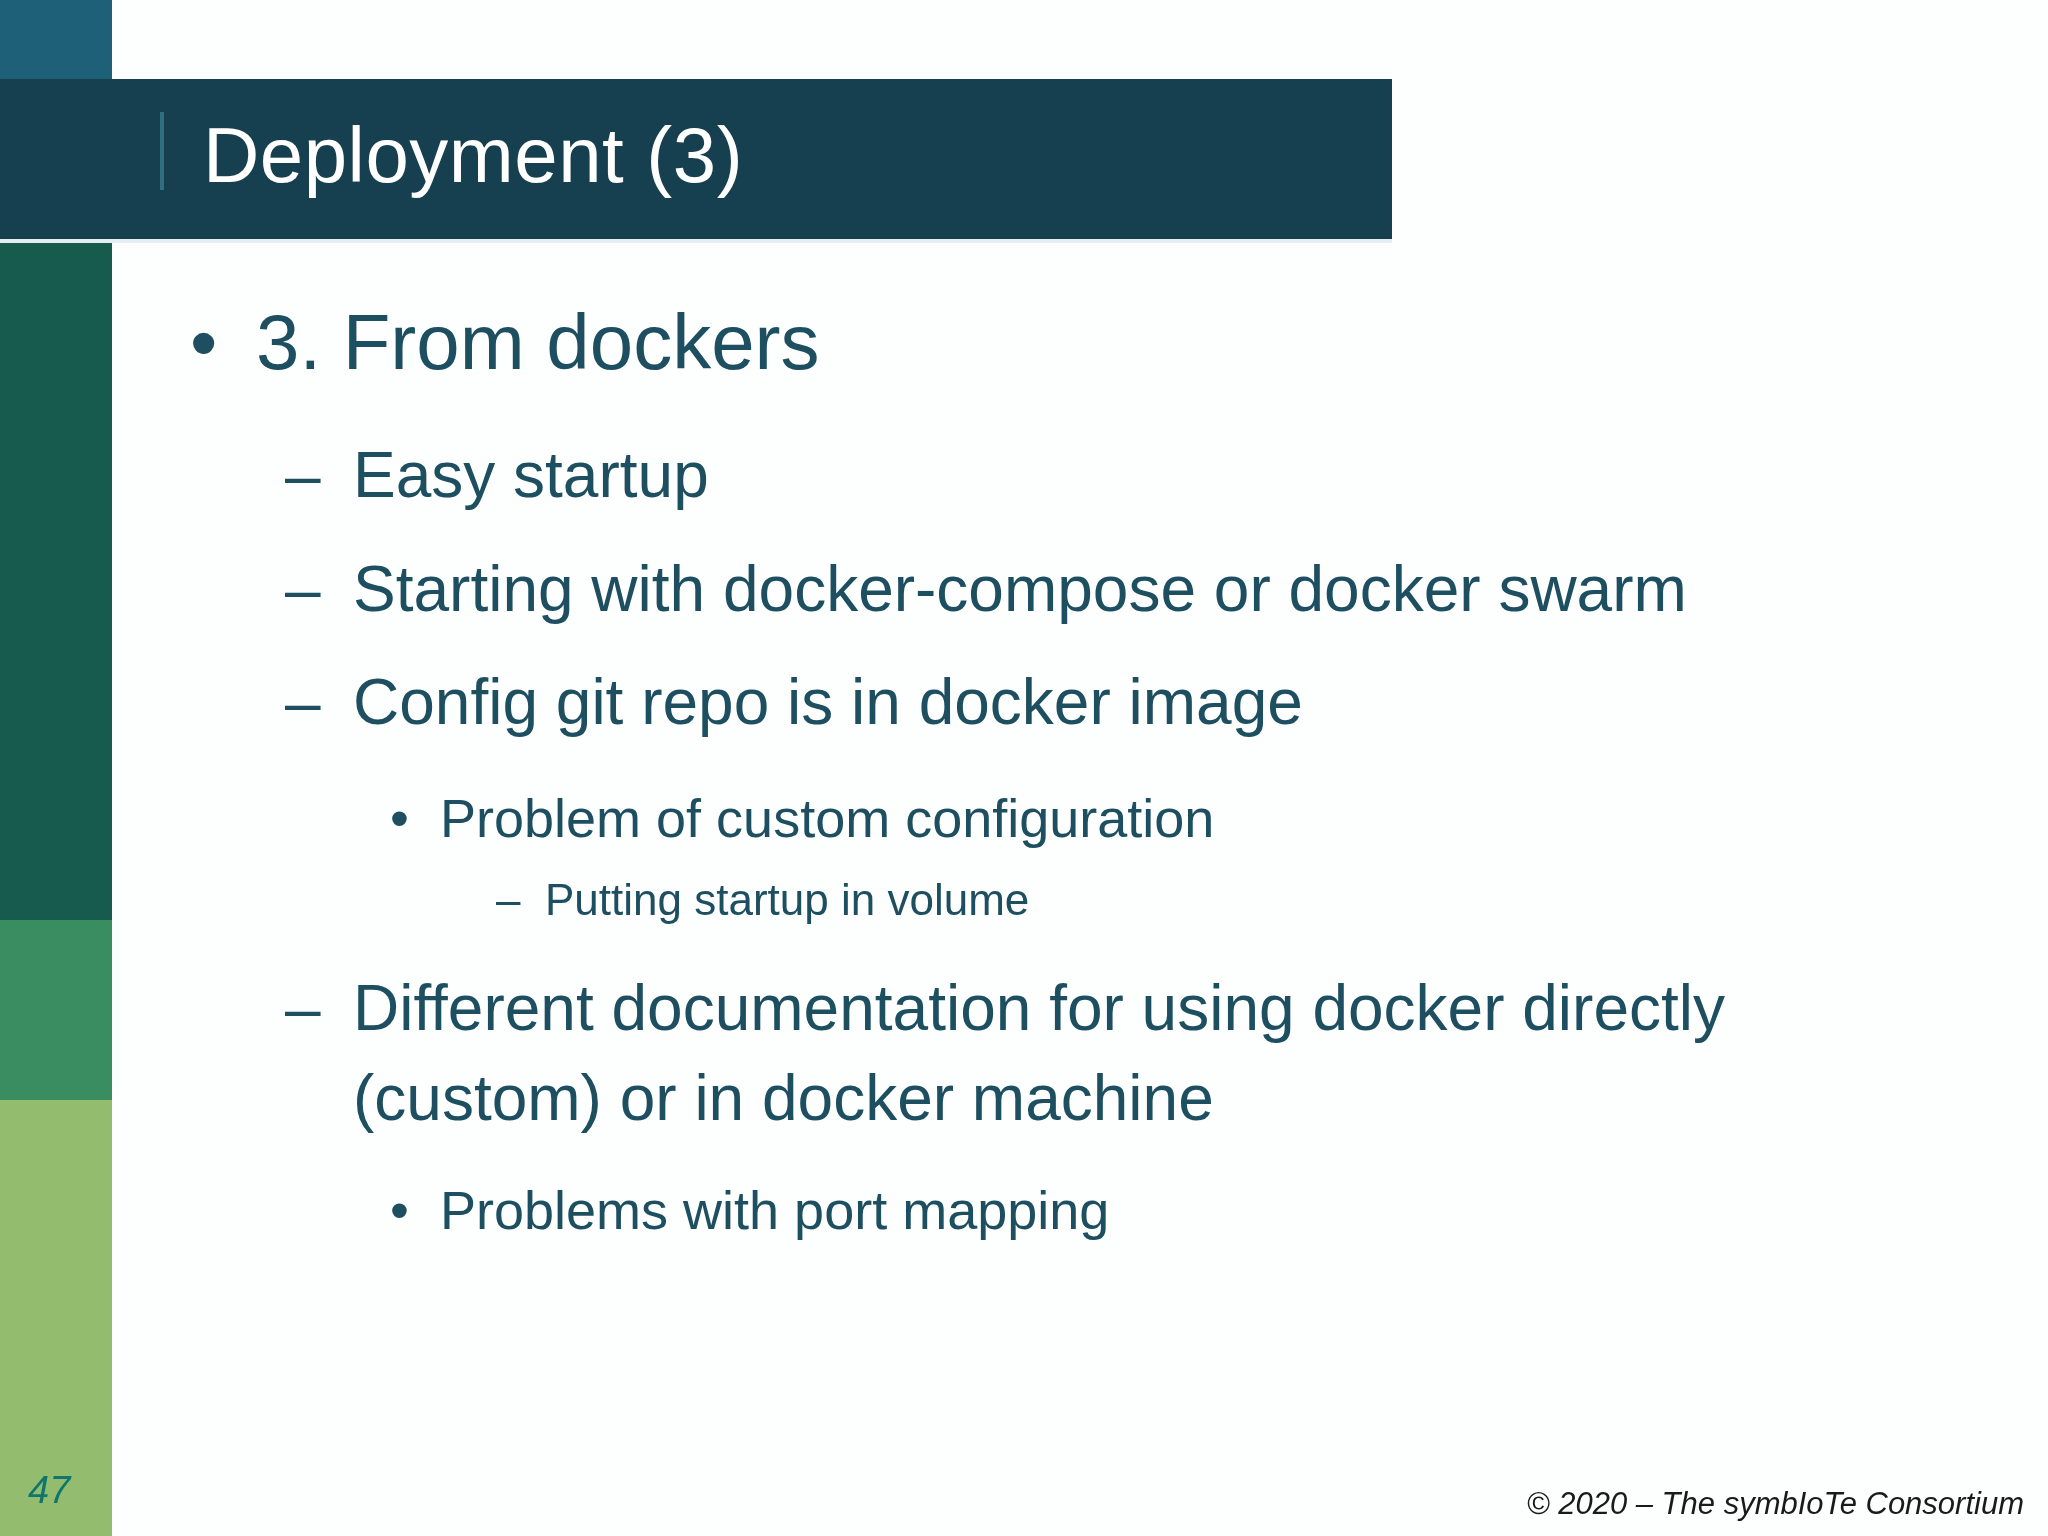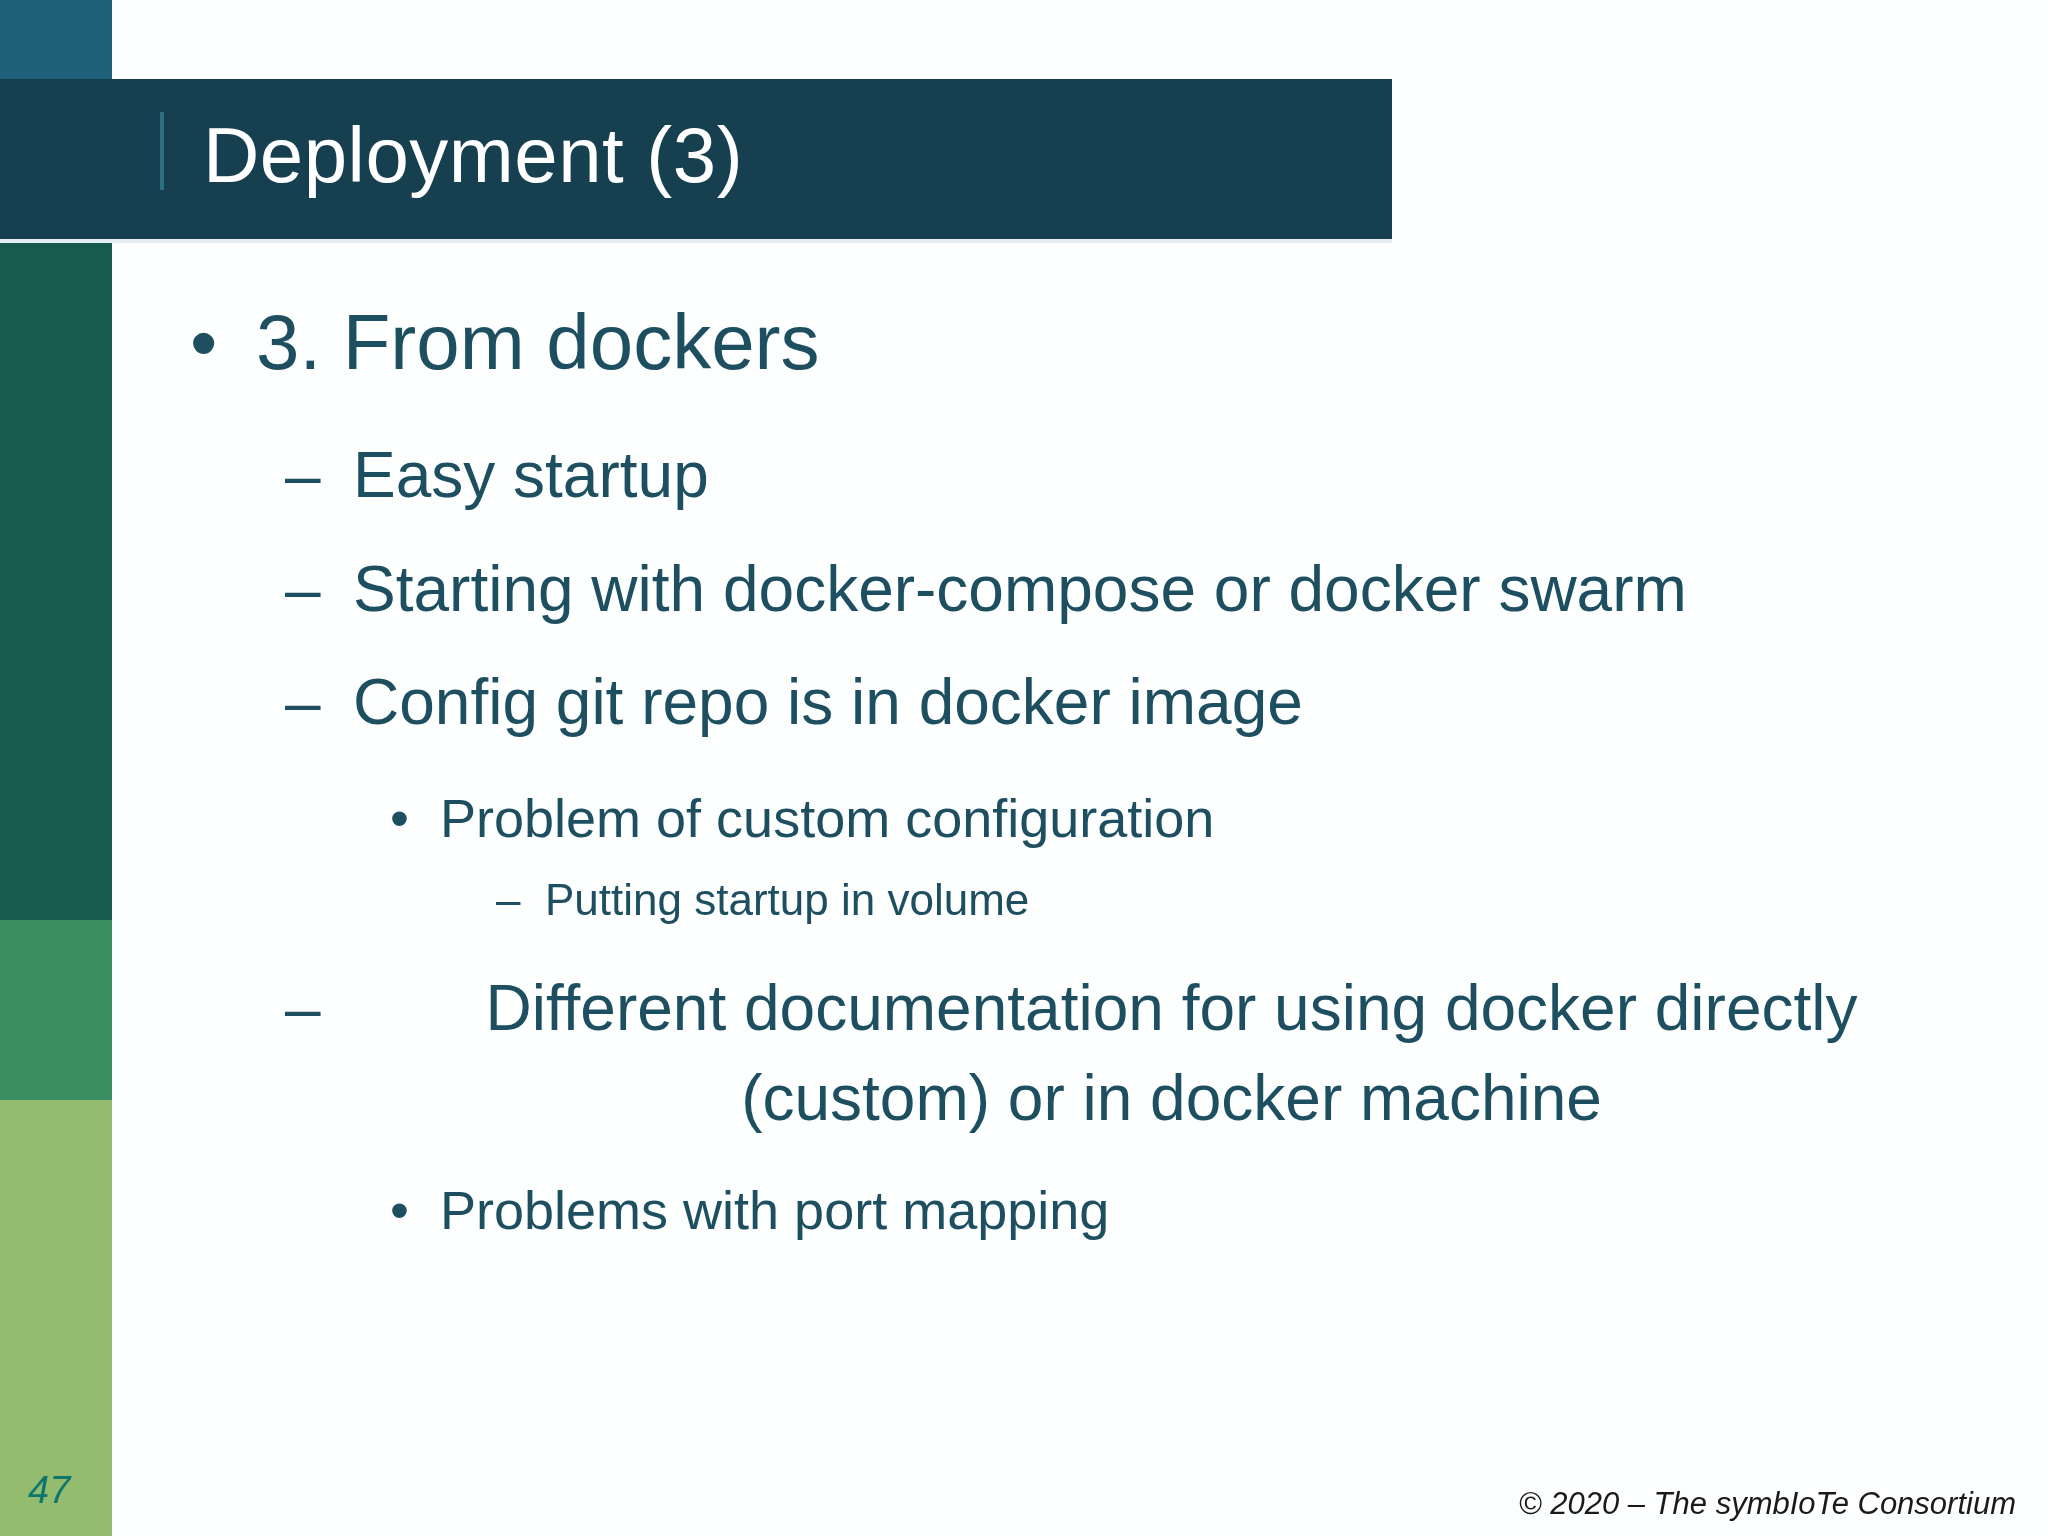--- a/index.html
+++ b/index.html
@@ -51,30 +51,30 @@
   .l1 { font-size: 78px; padding-left: 0;    margin-bottom: 34px; }
   .l1 .marker { width: 66px; }
   .l2 { font-size: 64px; padding-left: 95px;  margin-bottom: 24px; }
   .l2 .marker { width: 68px; }
   .l3 { font-size: 54px; padding-left: 200px; margin-bottom: 12px; }
   .l3 .marker { width: 50px; }
   .l4 { font-size: 44px; padding-left: 306px; margin-bottom: 34px; }
   .l4 .marker { width: 49px; }
   .mb-med   { margin-bottom: 33px; }
   .mb-last  { margin-bottom: 30px; }
-  .text .line { display: block; text-align: center; }
+  .text .line { display: block; }
 
   
   .page-number {
     position: absolute; left: 28px; bottom: 24px;
     color: #0f766e; font-size: 38px;
     font-weight: normal; font-style: italic;
   }
   .footer-copyright {
-    position: absolute; right: 32px; bottom: 14px;
+    position: absolute; right: 24px; bottom: 14px;
     color: var(--footer-text);
     font-size: 31px; font-style: italic;
     white-space: nowrap;
   }
 </style>
 </head>
 <body>
 
 <div>
 

